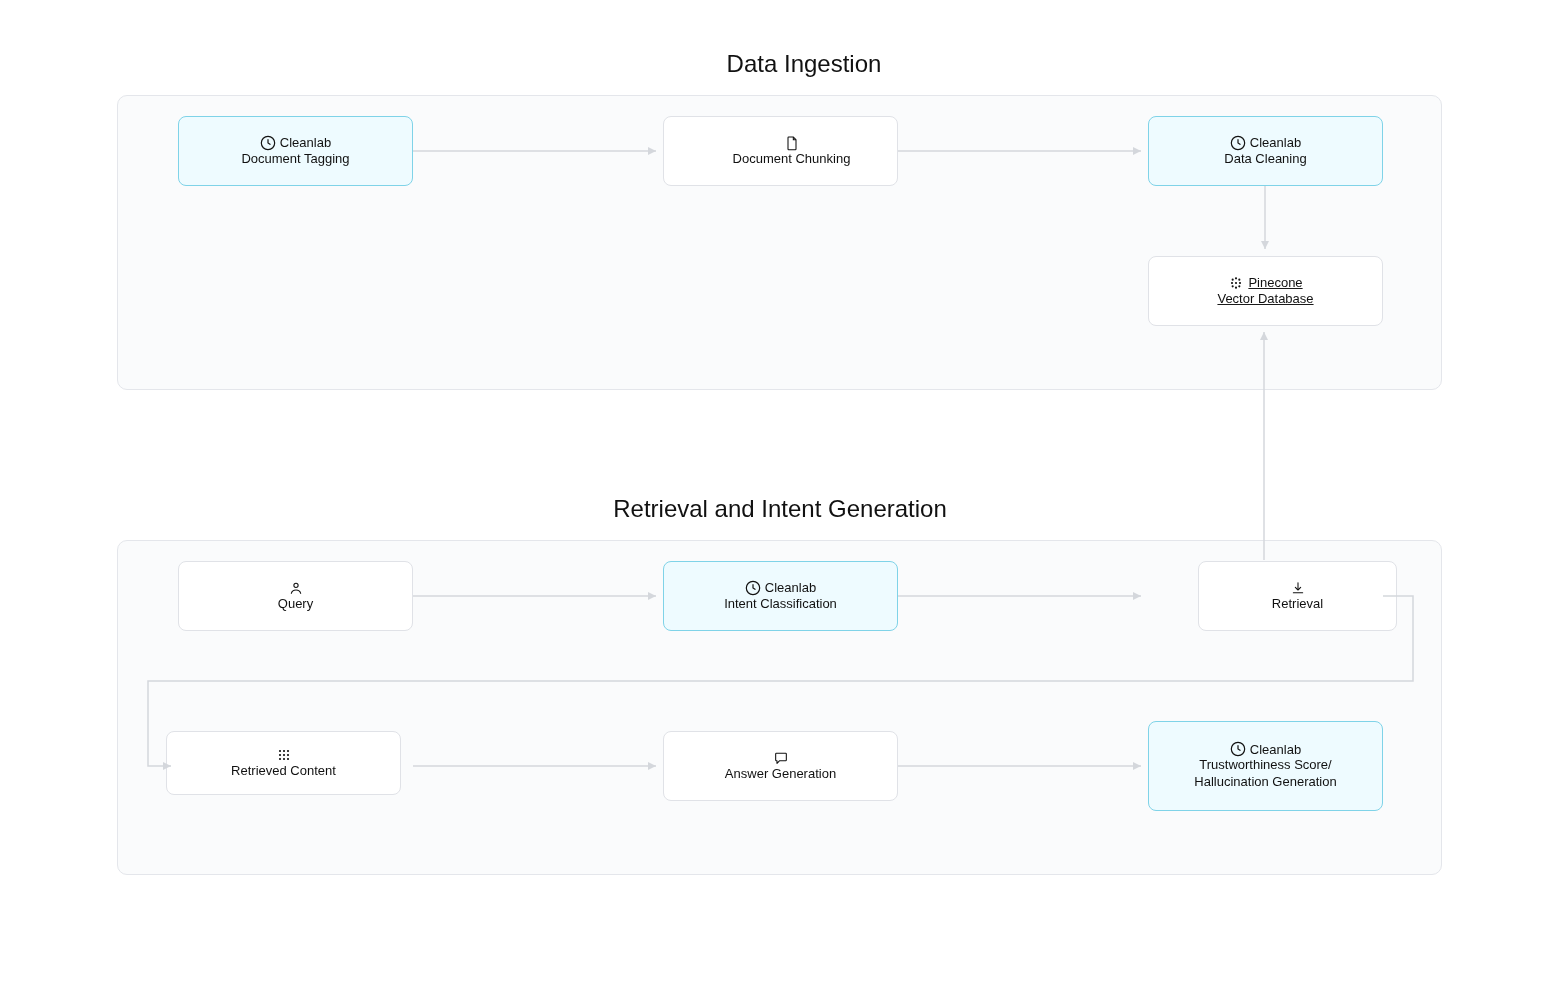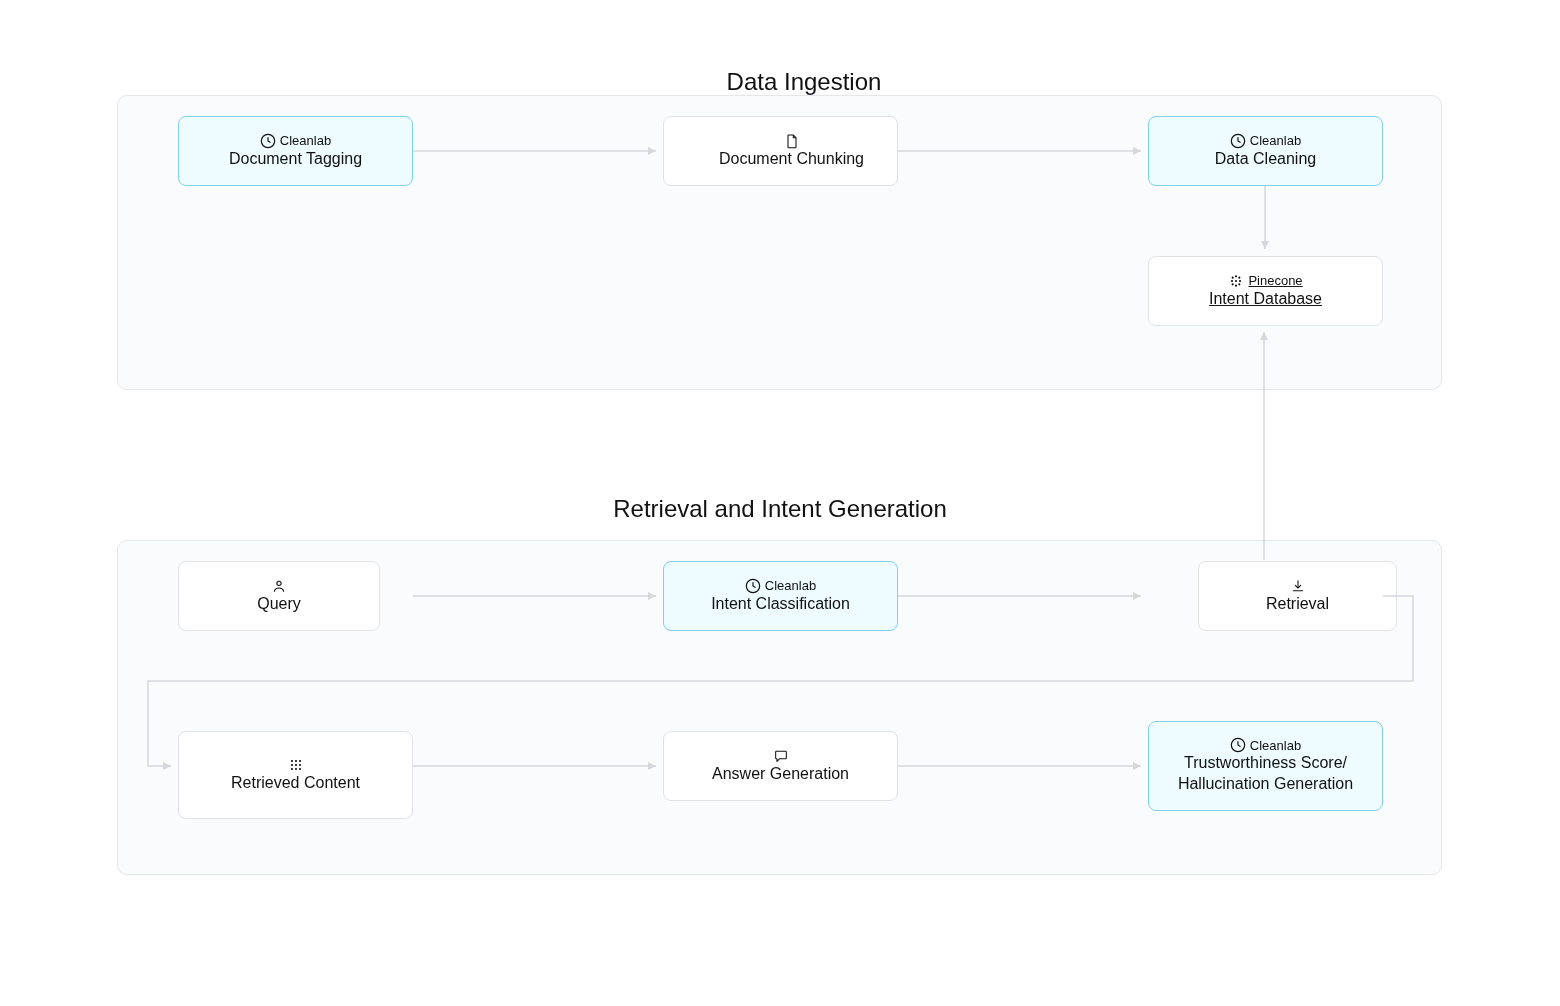--- a/index.html
+++ b/index.html
@@ -42,39 +42,39 @@
     border: 1px solid #7fd3e8;
   }
   .node .icon-row {
     display: flex;
     align-items: center;
     gap: 4px;
     font-size: 13px;
     color: #111;
   }
   .node .label {
-    font-size: 16px;
+    font-size: 13px;
     font-weight: 500;
     color: #111;
     text-align: center;
     line-height: 1.3;
   }
   .brand {
     font-size: 13px;
     color: #111;
   }
   svg.icon { width: 16px; height: 16px; }
   svg.arrows { position: absolute; top: 0; left: 0; pointer-events: none; }
   .arrow-line { stroke: #d4d7dc; stroke-width: 1.5; fill: none; }
   .arrow-head { fill: #d4d7dc; }
 </style>
 </head>
 <body>
 
-<div class="section-title" style="position:absolute; left:0; right:0; top:68px;margin-left:48px;">Data Ingestion</div>
+<div class="section-title" style="position:absolute; left:0; right:0; top:50px;margin-left:48px;">Data Ingestion</div>
 
 <div class="panel" style="left:117px; top:95px; width:1325px; height:295px;">
 
   <div class="node hl" style="left:60px; top:20px; width:235px; height:70px;">
     <div class="icon-row">
       <svg class="icon" viewBox="0 0 24 24">
         <circle cx="12" cy="12" r="10" fill="none" stroke="#111" stroke-width="1.8"></circle>
         <path d="M12 7v5l3 2" fill="none" stroke="#111" stroke-width="1.8" stroke-linecap="round"></path>
       </svg>
       <span class="brand">Cleanlab</span>
@@ -111,41 +111,41 @@
           <circle cx="17" cy="7" r="1.6" fill="#111"></circle>
         <circle cx="6" cy="12" r="1.6" fill="#111"></circle>
           <circle cx="12" cy="12" r="1.6" fill="#111"></circle>
           <circle cx="18" cy="12" r="1.6" fill="#111"></circle>
         <circle cx="7" cy="17" r="1.6" fill="#111"></circle>
           <circle cx="12" cy="19" r="1.6" fill="#111"></circle>
           <circle cx="17" cy="17" r="1.6" fill="#111"></circle>
       </svg>
       <span class="brand">Pinecone</span>
     </div>
-    <div class="label">Intent Database</div>
+    <div class="label">Vector Database</div>
   </div>
 
   <svg class="arrows" width="1325" height="295">
 
     <line class="arrow-line" x1="295" y1="55" x2="538" y2="55"></line>
     <polygon class="arrow-head" points="538,55 530,51 530,59"></polygon>
 
     <line class="arrow-line" x1="780" y1="55" x2="1023" y2="55"></line>
     <polygon class="arrow-head" points="1023,55 1015,51 1015,59"></polygon>
 
     <line class="arrow-line" x1="1147" y1="90" x2="1147" y2="153"></line>
     <polygon class="arrow-head" points="1147,153 1143,145 1151,145"></polygon>
   </svg>
 </div>
 
 <div class="section-title" style="position:absolute; left:0; right:0; top:495px;">Retrieval and Intent Generation</div>
 
 <div class="panel" style="left:117px; top:540px; width:1325px; height:335px;">
 
-  <div class="node" style="left:60px; top:20px; width:202px; height:70px;">
+  <div class="node" style="left:60px; top:20px; width:235px; height:70px;">
     <div class="icon-row">
       <svg class="icon" viewBox="0 0 24 24">
         <circle cx="12" cy="8" r="3.2" fill="none" stroke="#111" stroke-width="1.6"></circle>
         <path d="M5 20c1-4 5-5 7-5s6 1 7 5" fill="none" stroke="#111" stroke-width="1.6" stroke-linecap="round"></path>
       </svg>
     </div>
     <div class="label">Query</div>
   </div>
 
   <div class="node hl" style="left:545px; top:20px; width:235px; height:70px;">
@@ -163,21 +163,21 @@
     <div class="icon-row">
       <svg class="icon" viewBox="0 0 24 24">
         <path d="M12 4v10" fill="none" stroke="#111" stroke-width="1.6" stroke-linecap="round"></path>
         <path d="M8 11l4 4 4-4" fill="none" stroke="#111" stroke-width="1.6" stroke-linecap="round" stroke-linejoin="round"></path>
         <path d="M5 19h14" fill="none" stroke="#111" stroke-width="1.6" stroke-linecap="round"></path>
       </svg>
     </div>
     <div class="label">Retrieval</div>
   </div>
 
-  <div class="node" style="left:60px; top:190px; width:235px; height:88px;">
+  <div class="node" style="left:48px; top:190px; width:235px; height:64px;">
     <div class="icon-row">
       <svg class="icon" viewBox="0 0 24 24">
         <circle cx="6" cy="6" r="1.6" fill="#111"></circle>
           <circle cx="12" cy="6" r="1.6" fill="#111"></circle>
           <circle cx="18" cy="6" r="1.6" fill="#111"></circle>
         <circle cx="6" cy="12" r="1.6" fill="#111"></circle>
           <circle cx="12" cy="12" r="1.6" fill="#111"></circle>
           <circle cx="18" cy="12" r="1.6" fill="#111"></circle>
         <circle cx="6" cy="18" r="1.6" fill="#111"></circle>
           <circle cx="12" cy="18" r="1.6" fill="#111"></circle>

